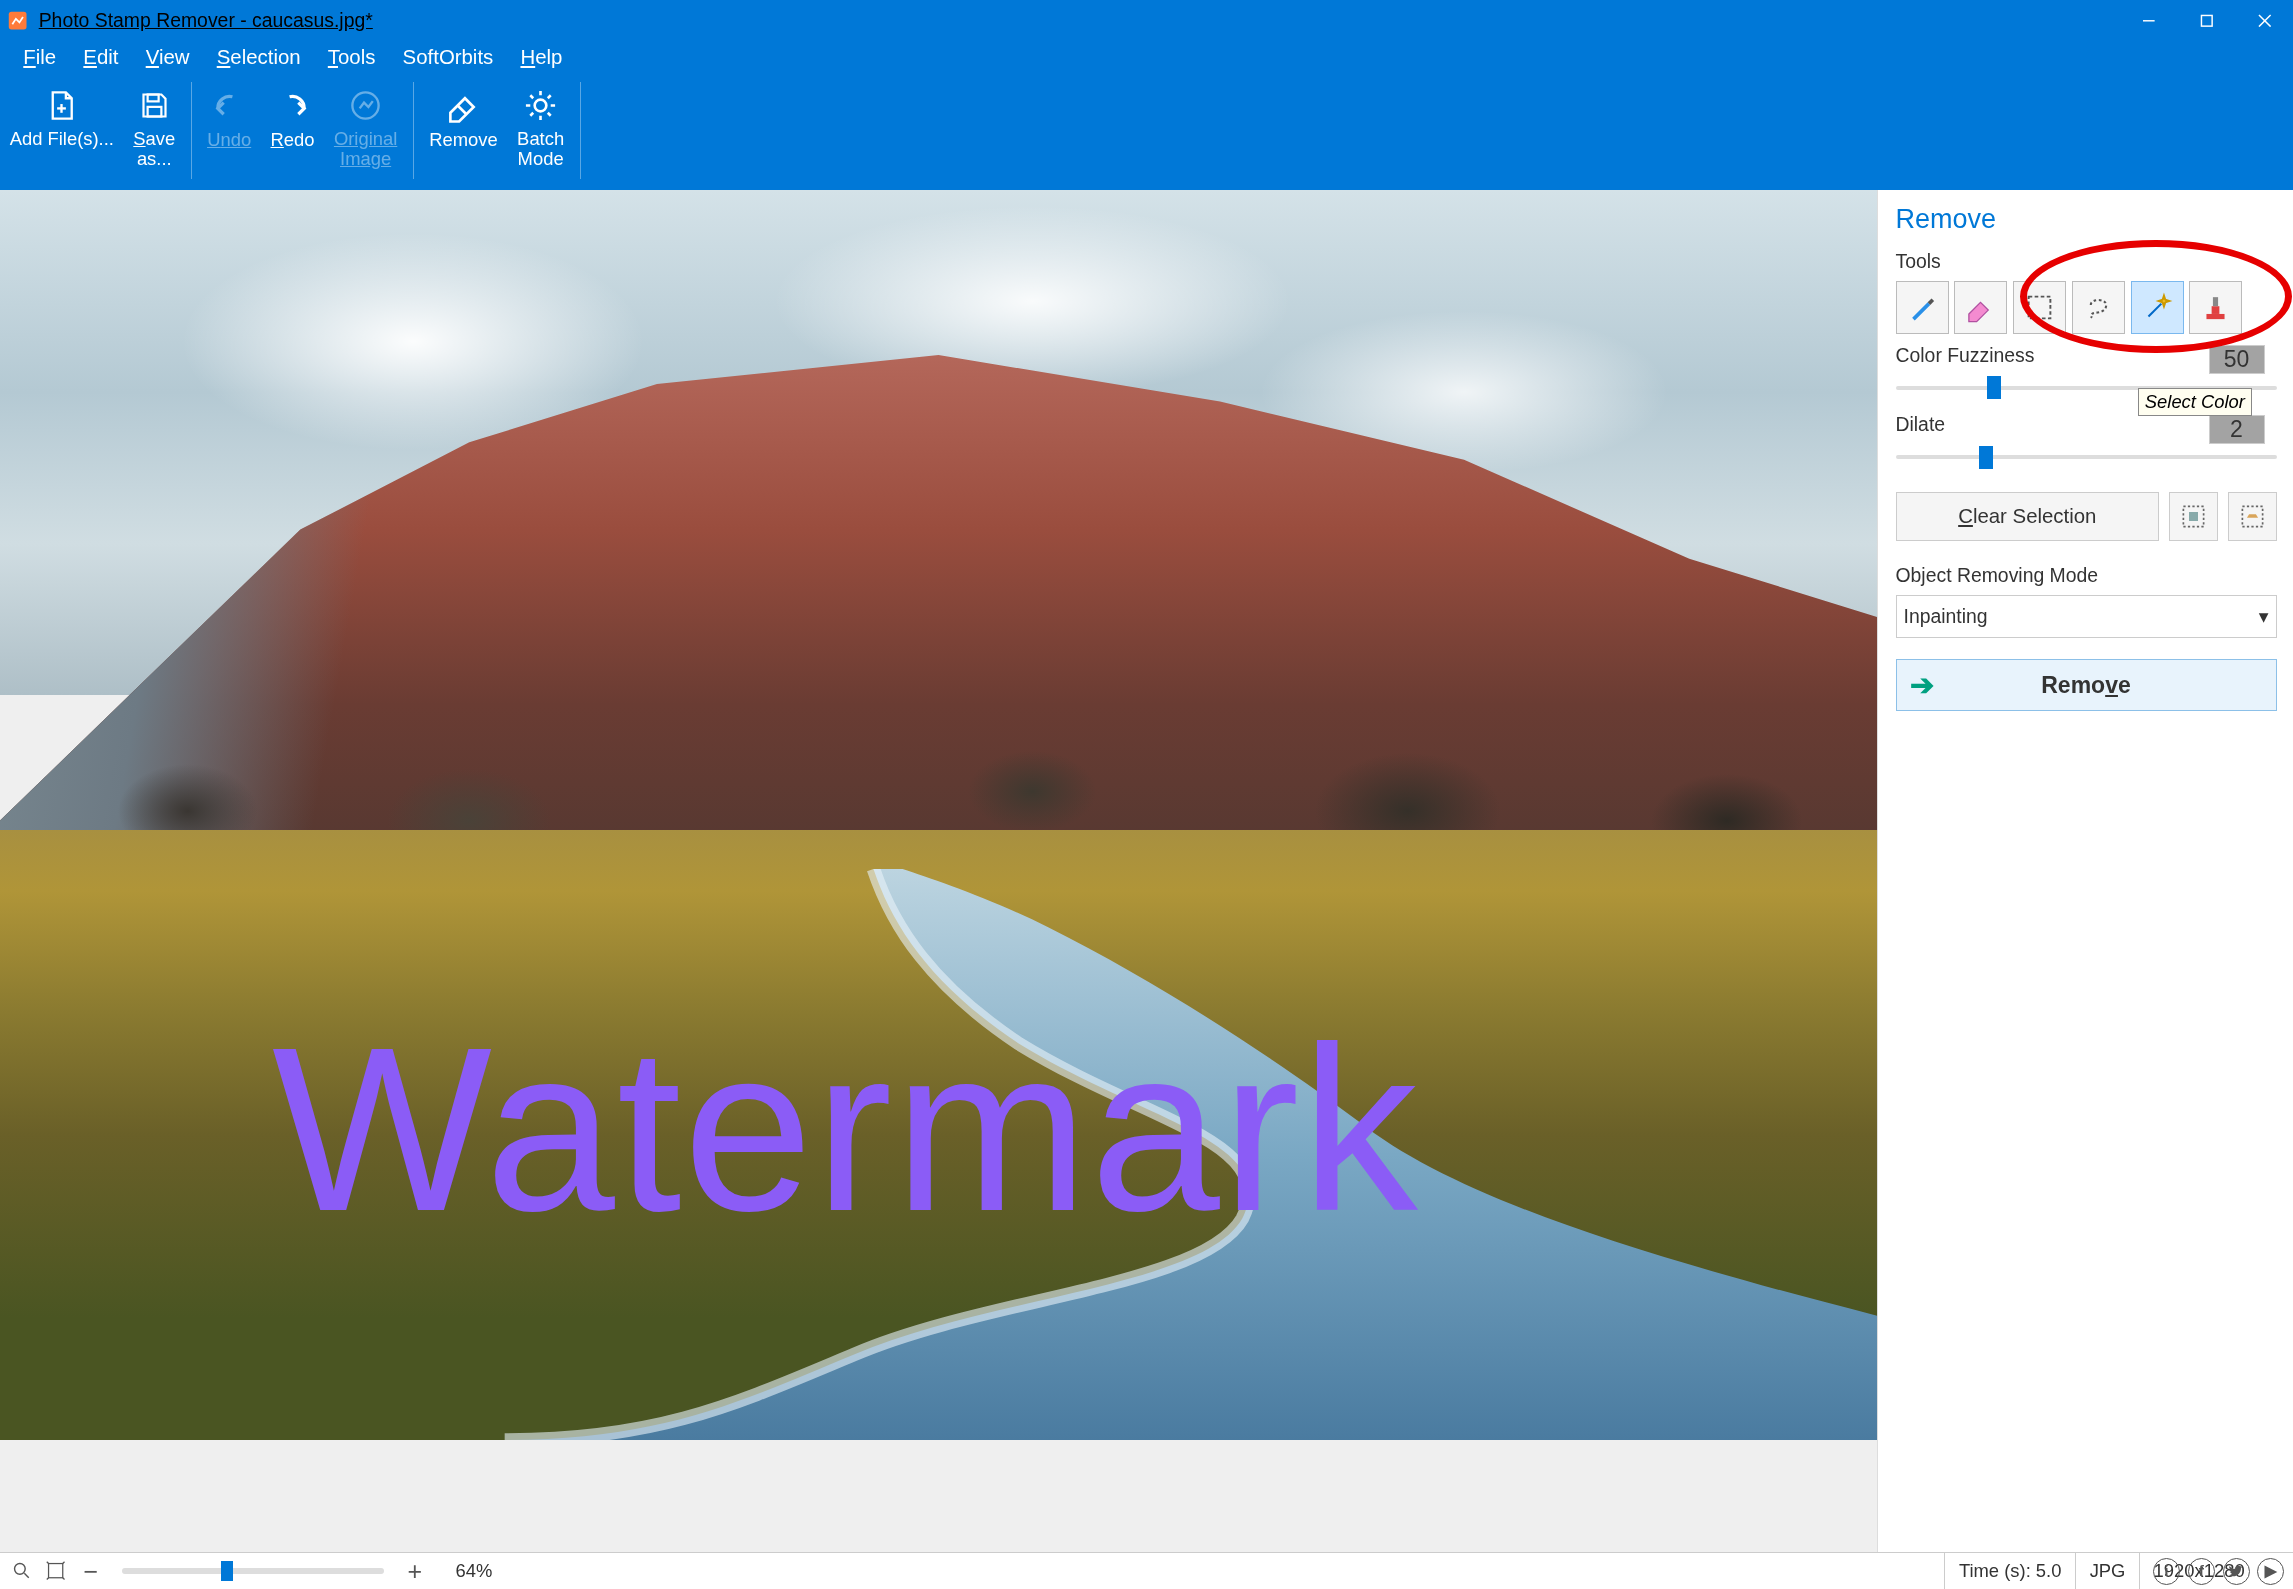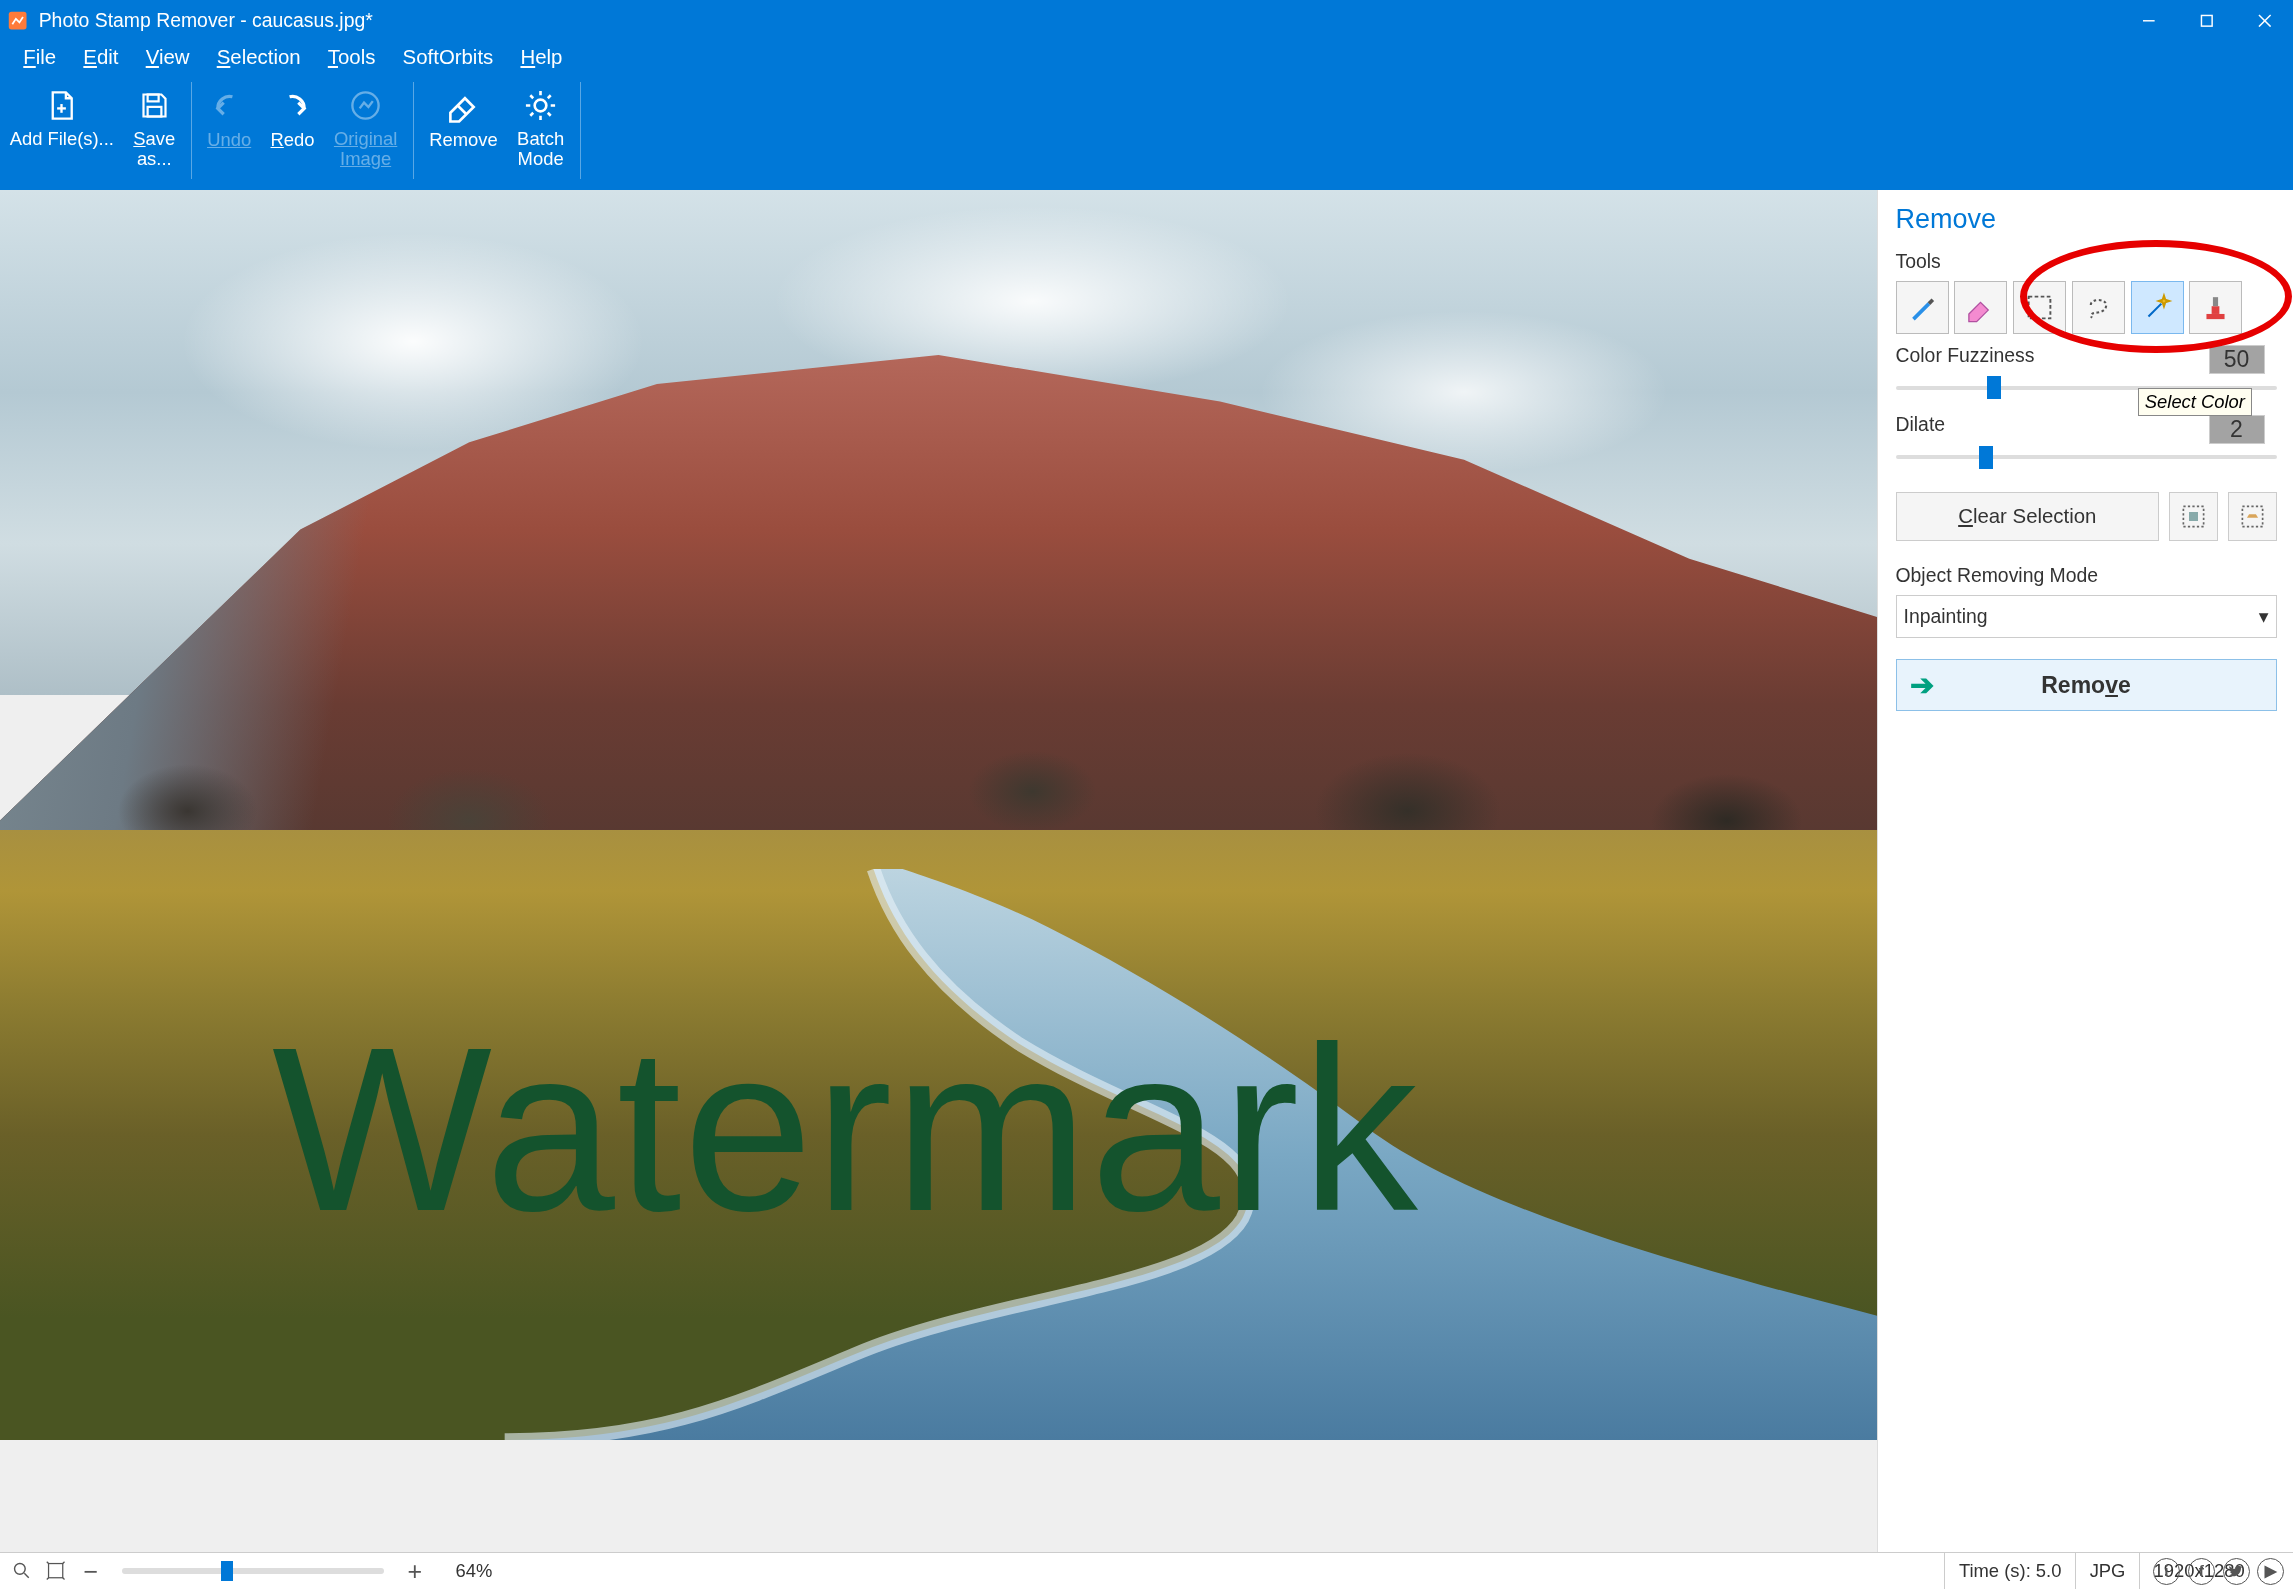--- a/index.html
+++ b/index.html
@@ -1,17 +1,17 @@
 <!DOCTYPE html>
 <html><head>
 <meta charset="utf-8">
 <style>
   * { box-sizing: border-box; margin: 0; padding: 0; font-family: "Segoe UI", Tahoma, sans-serif; }
   html, body { width: 2294px; height: 1589px; overflow: hidden; background: #fff; }
-  .titlebar { height: 41px; background: #0078d7; color: #ffffff; display: flex; align-items: center; font-size: 19.4px; }
+  .titlebar { height: 41px; background: #0078d7; color: #000000; display: flex; align-items: center; font-size: 19.4px; text-decoration: underline; }
   .titlebar .app-icon { width: 27px; height: 27px; margin: 0 7.8px 0 3.9px; display:flex;align-items:center;justify-content:center;}
   .titlebar .title { flex: 0 0 auto; }
   .titlebar .spacer { flex: 1 1 auto; }
   .winbtn { width: 58px; height: 41px; display: flex; align-items: center; justify-content: center; color:#fff; }
   .menubar { height: 33px; background: #0078d7; color:#fff; display:flex; align-items:center; padding-left:9.7px; font-size:20.4px; gap:0;}
   .menubar .mitem { padding: 3.9px 13.6px; }
   .menubar .mitem u{text-decoration:underline;}
   .ribbon { height: 116px; background:#0078d7; color:#fff; display:flex; align-items:flex-start; padding-top:3.9px;}
   .rgroup{display:flex;align-items:flex-start;height:113px;}
   .rsep{width:1px;height:97px;background:rgba(255,255,255,.35);margin:3.9px 5.8px 0 5.8px;}
@@ -34,21 +34,21 @@
     radial-gradient(ellipse 116px 78px at 10% 50%,#3a3632,transparent 60%),
     radial-gradient(ellipse 136px 87px at 25% 55%,#4a4238,transparent 60%),
     radial-gradient(ellipse 107px 68px at 55% 40%,#3e382f,transparent 60%),
     radial-gradient(ellipse 155px 97px at 75% 50%,#353029,transparent 60%),
     radial-gradient(ellipse 126px 78px at 92% 55%,#2e2a24,transparent 60%);}
   .grass{position:absolute;left:0;top:640px;right:0;bottom:0;background:
     linear-gradient(#a89040 0%,#b09538 10%,#8a7a30 30%,#6a6028 50%,#4a5522 80%),
     repeating-linear-gradient(45deg,rgba(80,100,20,.2) 0 7.8px,transparent 7.8px 19.4px);}
   .river{position:absolute;left:0;top:679px;right:0;bottom:0;}
   .river svg{width:100%;height:100%;}
-  .watermark{position:absolute;left:272px;top:805px;font-size:233px;font-weight:400;color:#14532d;letter-spacing:1.9px;font-family:"Segoe UI",sans-serif;}
+  .watermark{position:absolute;left:272px;top:805px;font-size:233px;font-weight:400;color:#8b5cf6;letter-spacing:1.9px;font-family:"Segoe UI",sans-serif;}
   .side{flex:0 0 417px;background:#fff;border-left:1px solid #ddd;padding:13.6px 17.5px;font-size:19.4px;color:#333;position:relative;}
   .side h2{color:#0078d7;font-weight:400;font-size:27px;margin-bottom:15.5px;}
   .side .lbl{font-size:19.4px;color:#333;margin:9.7px 0 7.8px 0;}
   .tools-row{display:flex;gap:5.8px;margin-bottom:9.7px;}
   .tool{width:53px;height:53px;border:1px solid #bbb;background:#f5f5f5;display:flex;align-items:center;justify-content:center;}
   .tool.sel{background:#cfe8ff;border-color:#7ab8ee;}
   .slider-row{position:relative;height:29px;margin-bottom:7.8px;}
   .slider-track{position:absolute;left:0;right:0;top:11.6px;height:3.9px;background:#ddd;border-radius:1.9px;}
   .slider-thumb{position:absolute;top:1.9px;width:13.6px;height:23px;background:#0078d7;}
   .valbox{position:absolute;right:12px;top:-29px;width:56px;height:29px;border:1px solid #ccc;font-size:23px;display:flex;align-items:center;justify-content:center;background:#a3a3a3;}

